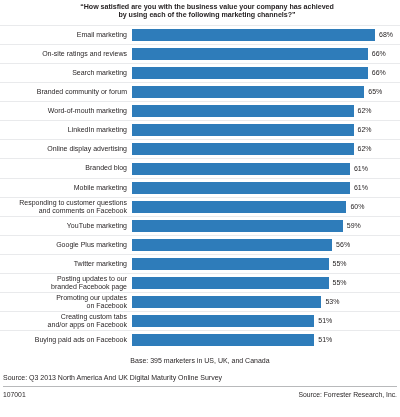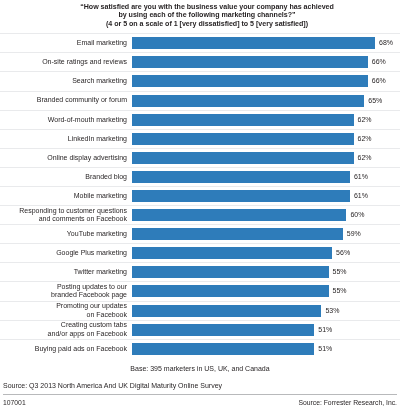--- a/index.html
+++ b/index.html
@@ -131,21 +131,20 @@
   }
 </style>
 </head>
 <body>
 
 <div class="figure">
 
   <div class="title-block">
     <div class="title-line">“How satisfied are you with the business value your company has achieved</div>
     <div class="title-line">by using each of the following marketing channels?”</div>
-    <div class="subtitle-line">(4 or 5 on a scale of 1 [very dissatisfied] to 5 [very satisfied])</div>
   </div>
 
   <div class="chart">
     <div class="rows" id="rows">
         <div class="row">
           <div class="row-label">Email marketing</div>
           <div class="row-track">
             <div class="bar" style="width: 242.99px; background: rgb(46, 124, 186);"></div>
             <div class="bar-value" style="left: 246.99px;">68%</div>
           </div>

